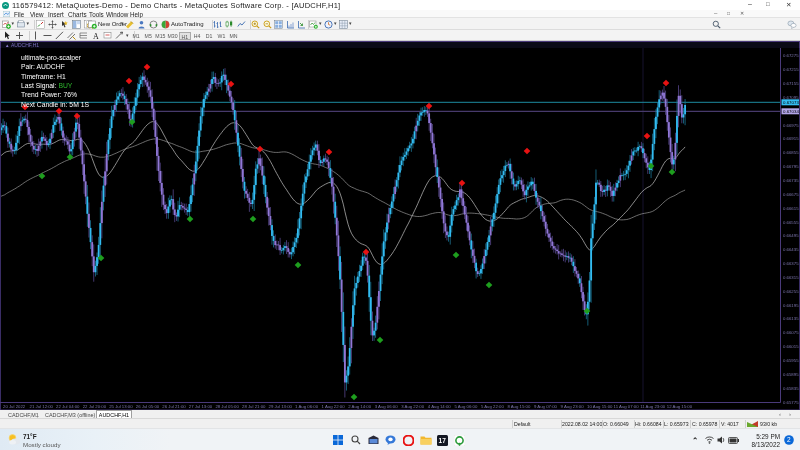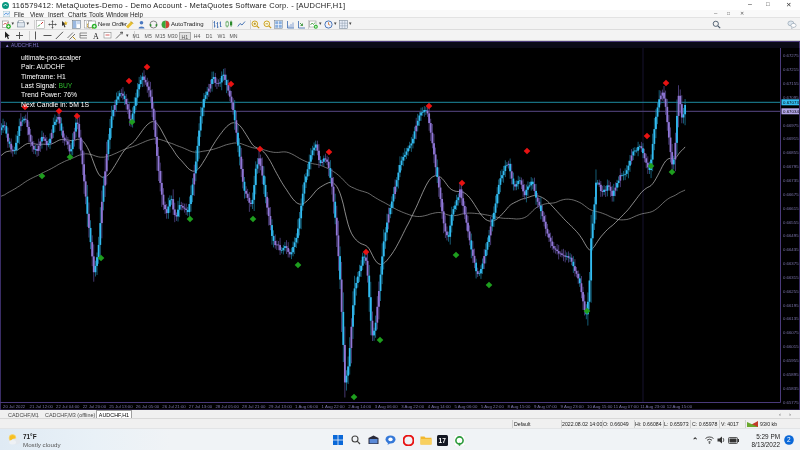--- a/index.html
+++ b/index.html
@@ -14,21 +14,21 @@
 .statusbar{left:0;top:419px;width:800px;height:9px;background:#f0f0f0;font-size:6.4px;color:#222;}
 .taskbar{left:0;top:428px;width:800px;height:22px;background:#f0f3f6;border-top:1px solid #e2e4e6;}
 .sep{display:inline-block;width:1px;height:9px;background:#d0d0d0;vertical-align:middle;margin:0 2px;}
 .tf{display:inline-block;width:12px;text-align:center;color:#555;font-size:5.2px;}
 </style></head><body>
 <div class="abs titlebar">
 <svg class="abs" style="left:2px;top:1.5px" width="7" height="7" viewBox="0 0 10 10">
       <circle cx="5" cy="5" r="5" fill="#089981"></circle>
       <path d="M2.5 5.5 L5 3 L7.5 5.5" stroke="#fff" stroke-width="1.4" fill="none"></path>
     </svg>
-<span class="abs" style="left:12px;top:0.8px;white-space:nowrap;font-size:7.5px;letter-spacing:0.25px;">116579412: MetaQuotes-Demo - Demo Account - MetaQuotes Software Corp. - [AUDCHF,H1]</span>
+<span class="abs" style="left:12px;top:0.8px;white-space:nowrap;font-size:7.5px;letter-spacing:0.25px;">116579412: MetaQuotes-Demo - Demo Charts - MetaQuotes Software Corp. - [AUDCHF,H1]</span>
 <span class="abs" style="left:748px;top:0px;color:#333;font-size:7px;">–</span>
 <span class="abs" style="left:766px;top:0.5px;color:#333;font-size:6px;">□</span>
 <span class="abs" style="left:786px;top:0.5px;color:#333;font-size:6.5px;">✕</span>
 </div>
 <div class="abs menubar">
 <svg class="abs" style="left:3px;top:1px" width="7" height="6">
       <rect width="7" height="6" fill="#e8f0fa" stroke="#7aa" stroke-width="0.5"></rect>
       <path d="M1 4 L3 2 L5 3.5 L6.5 1.5" stroke="#4a90d9" stroke-width="0.8" fill="none"></path>
     </svg>
 <span class="abs" style="left:14px;top:0.5px;">File</span>

